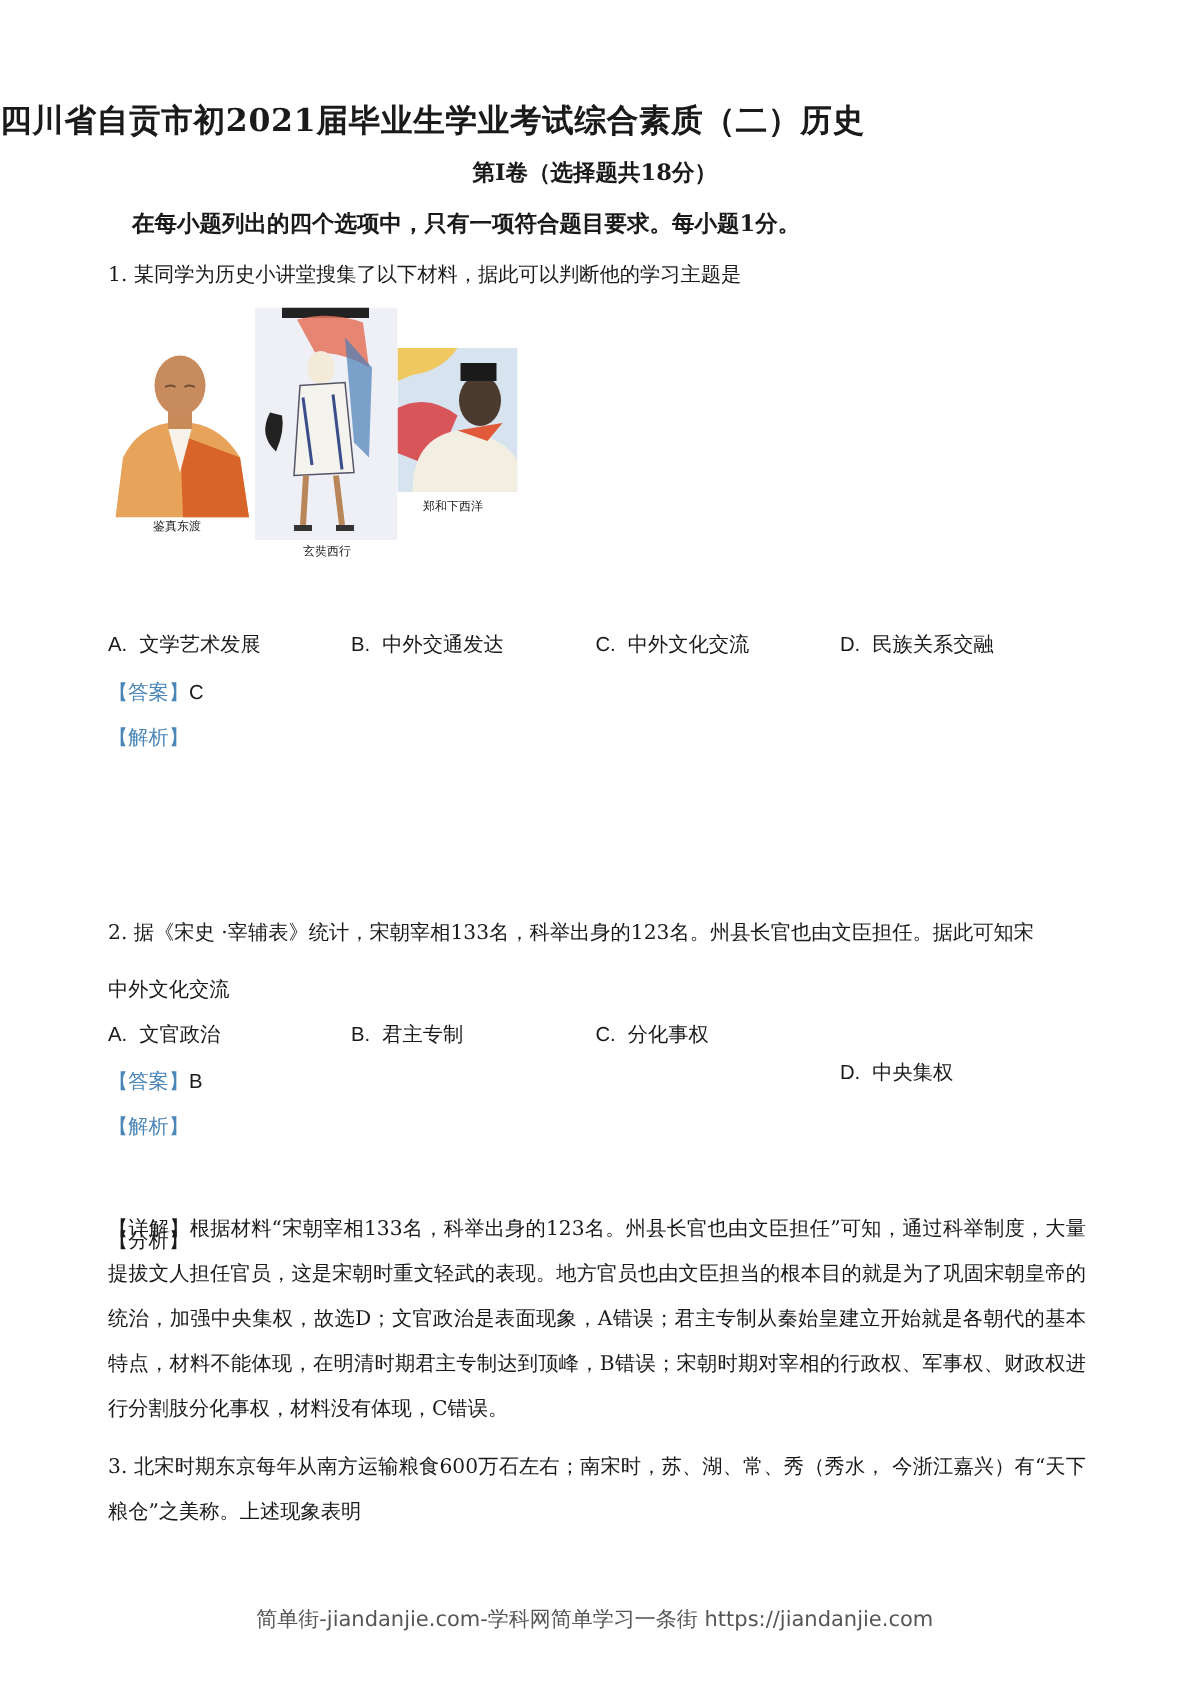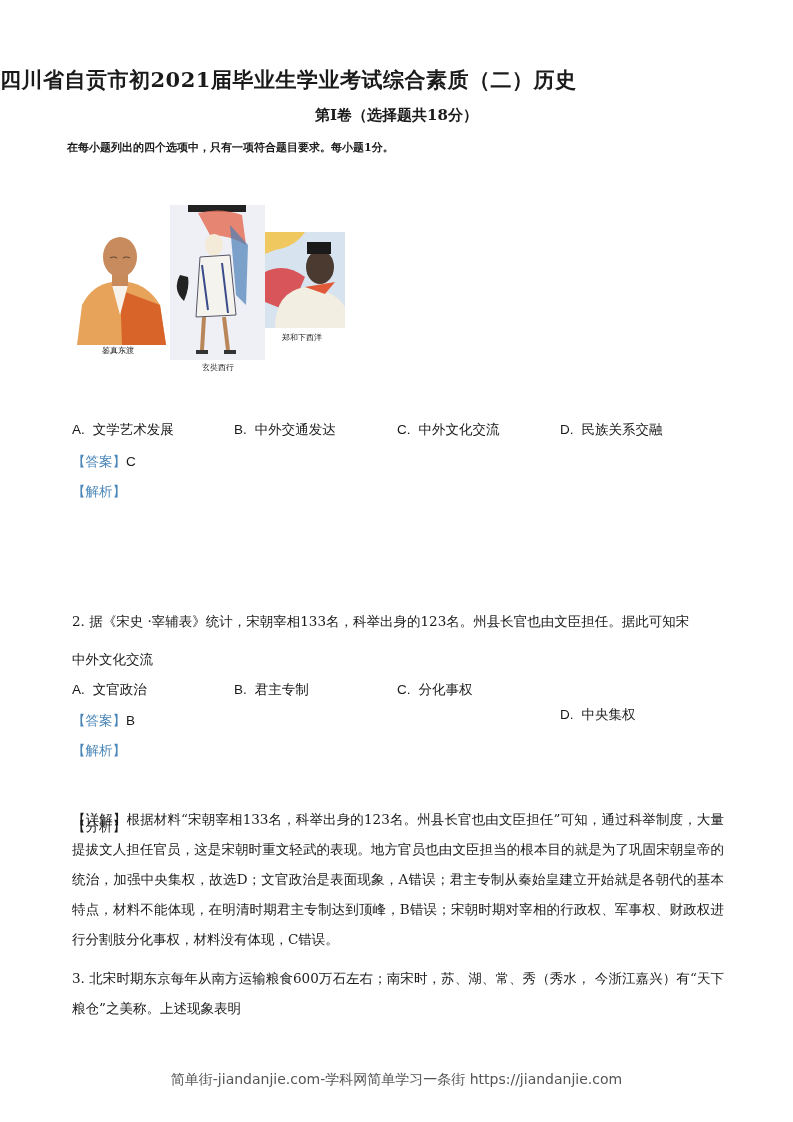--- a/index.html
+++ b/index.html
@@ -3,41 +3,42 @@
 <meta charset="utf-8">
 <style>
   html, body { margin: 0; padding: 0; background: #ffffff; }
   body { width: 793px; height: 1122px; position: relative; overflow: hidden;
          font-family: "DejaVu Serif", "Liberation Serif", serif; color: #1a1a1a; }
   .page { position: absolute; left: 0; top: 0; width: 793px; height: 1122px; }
   .title { position: absolute; top: 66px; left: 0; width: 793px; text-align: left;
            font-size: 21px; font-weight: bold; letter-spacing: 0.5px; }
   .subtitle { position: absolute; top: 106px; left: 0; width: 793px; text-align: center;
               font-size: 15px; font-weight: bold; }
-  .instr { position: absolute; top: 140px; left: 67px; font-size: 11px; font-weight: bold; }
+  .instr { position: absolute; top: 140px; left: 88px; font-size: 15px; font-weight: bold; }
   .line { position: absolute; left: 72px; font-size: 13.5px; white-space: nowrap; }
   .wide { width: 652px; white-space: normal; text-align: justify; }
   .opt { position: absolute; font-size: 13.5px; white-space: nowrap; }
   .opt .letter { font-family: "Liberation Sans", sans-serif; margin-right: 8px; }
   .blue { color: #4a86b8; }
   .figs { position: absolute; top: 205px; left: 72px; width: 280px; height: 175px; }
   .fig { position: absolute; }
   .cap { position: absolute; font-size: 8px; font-family: "DejaVu Sans", sans-serif; color: #222; white-space: nowrap; }
   .footer { position: absolute; top: 1071px; left: 0; width: 793px; text-align: center;
             font-family: "DejaVu Sans", sans-serif; font-size: 14px; color: #555; }
 </style>
 </head>
 <body>
 
 <div class="page">
 
   <div class="title">四川省自贡市初2021届毕业生学业考试综合素质（二）历史</div>
   <div class="subtitle">第Ⅰ卷（选择题共18分）</div>
   <div class="instr">在每小题列出的四个选项中，只有一项符合题目要求。每小题1分。</div>
 
+  <div class="line" style="top:174px;">1. 某同学为历史小讲堂搜集了以下材料，据此可以判断他的学习主题是</div>
 
   <div class="figs">
 
     <svg class="fig" style="left:0;top:25px;" width="96" height="115" viewBox="0 0 96 115">
       <rect width="96" height="115" fill="#ffffff"></rect>
       <path d="M5 115 L10 75 Q20 55 40 52 L56 52 Q76 55 88 75 L94 115 Z" fill="#e7a35a"></path>
       <path d="M48 60 L88 75 L94 115 L50 115 Z" fill="#d8642a"></path>
       <path d="M40 55 L48 85 L56 55 Z" fill="#f7f3ea"></path>
       <rect x="40" y="42" width="16" height="14" fill="#c98a5a"></rect>
       <ellipse cx="48" cy="27" rx="17" ry="20" fill="#c88b5e"></ellipse>

